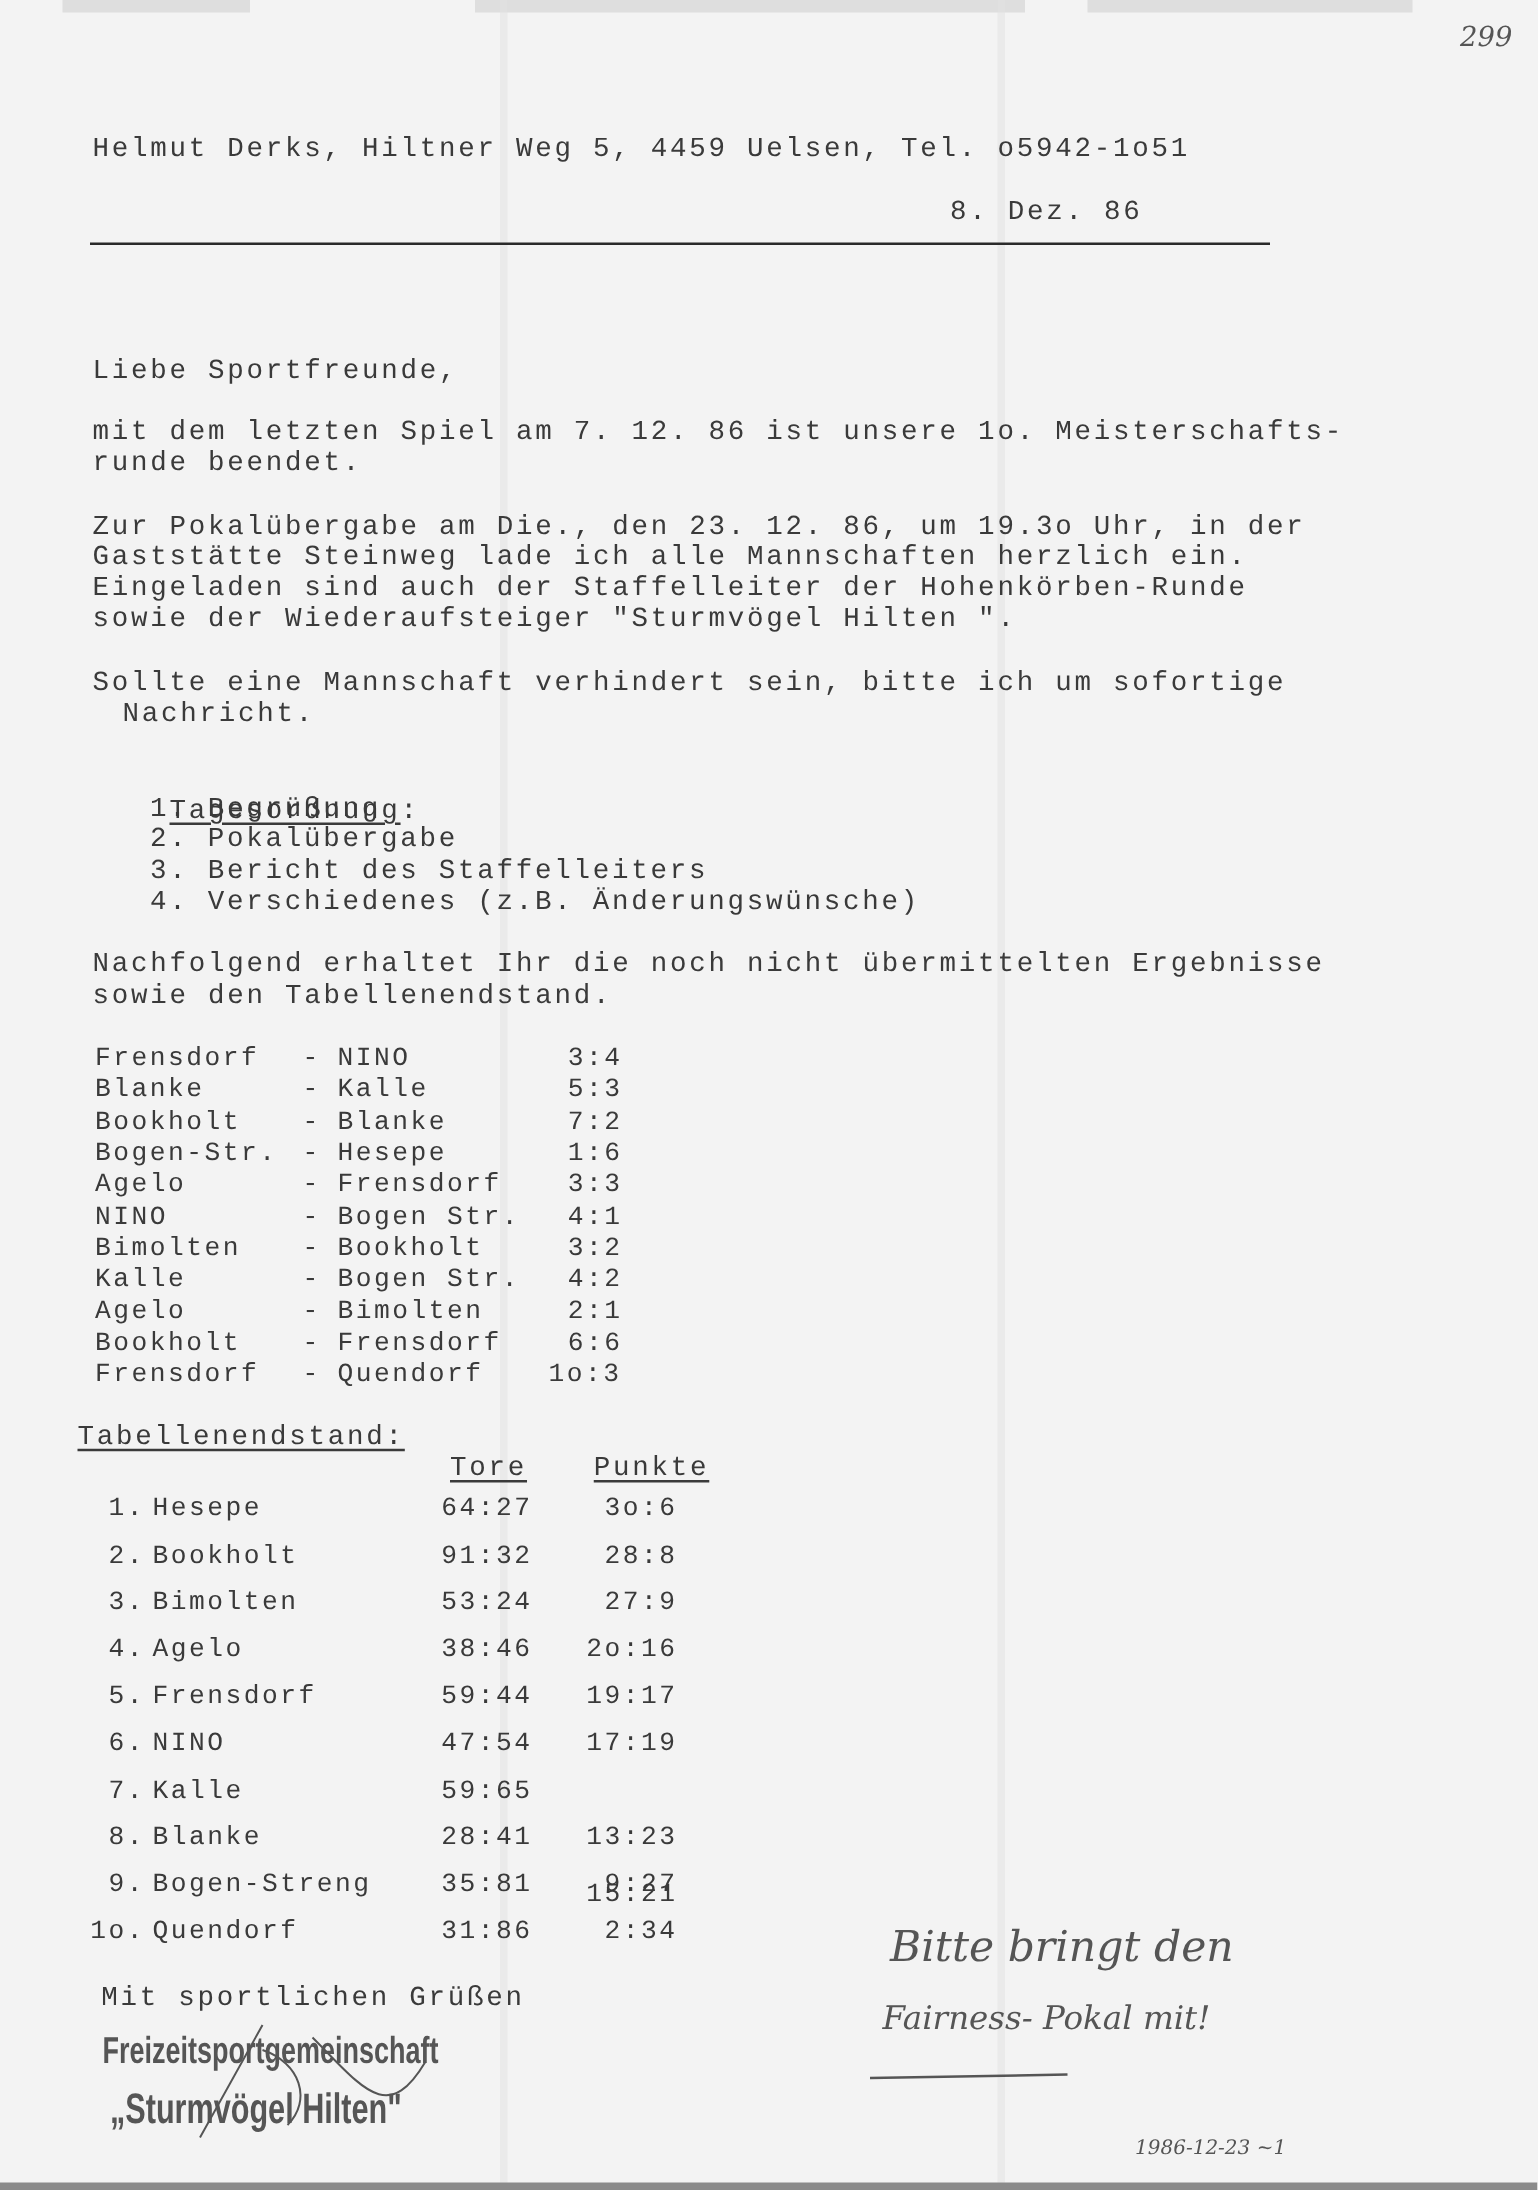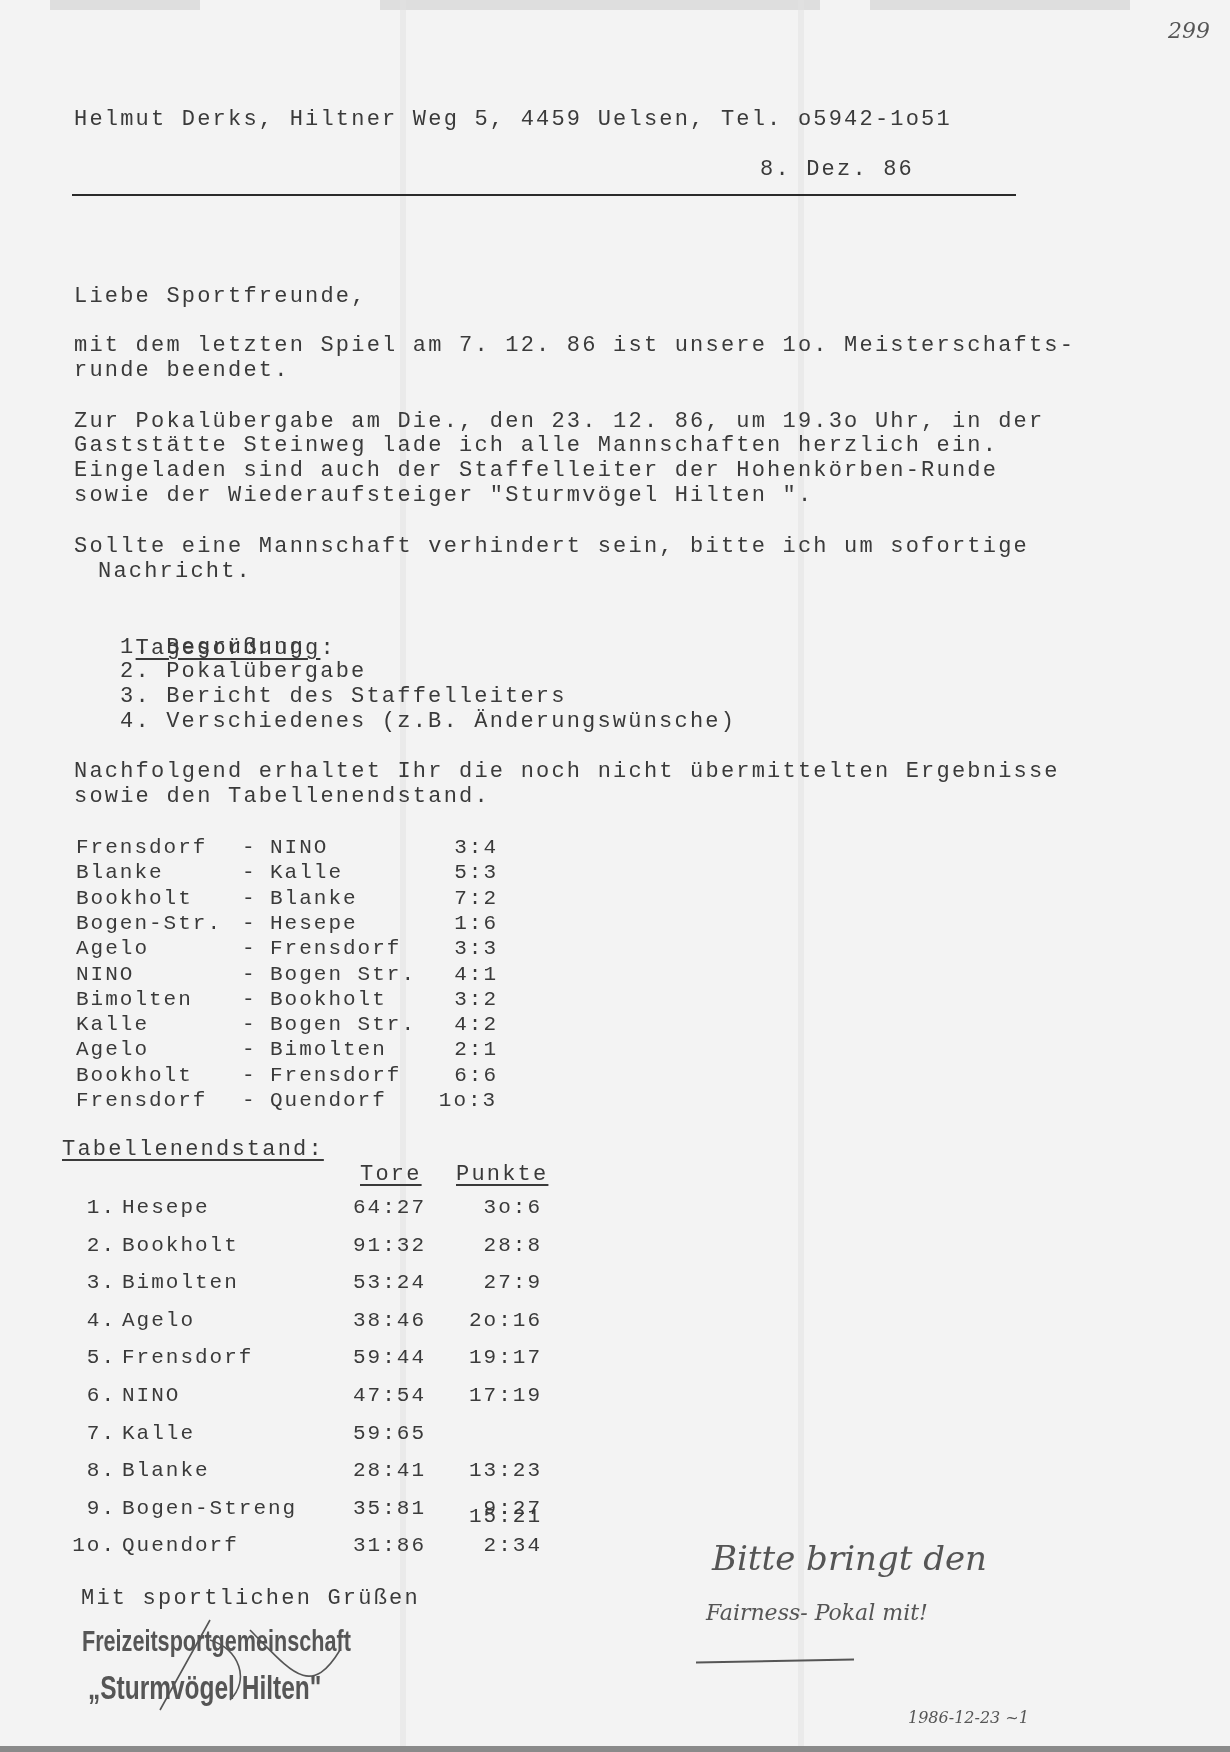--- a/index.html
+++ b/index.html
@@ -99,21 +99,21 @@
     <div class="row" style="left:270px;top:1063.7px">Frensdorf</div>
     <div class="row" style="left:438px;top:1063.7px;width:60px;text-align:right">6:6</div>
     <div class="row" style="left:76px;top:1089px">Frensdorf</div>
     <div class="row" style="left:242px;top:1089px">-</div>
     <div class="row" style="left:270px;top:1089px">Quendorf</div>
     <div class="row" style="left:438px;top:1089px;width:60px;text-align:center">1o:3</div>
   </div>
 
 <div class="abs tw-lg u" style="left:62px;top:1137px;">Tabellenendstand:</div>
 <div class="abs tw-lg u" style="left:360px;top:1162px;">Tore</div>
-<div class="abs tw-lg u" style="left:456px;top:1162px;">Punkte</div>
+<div class="abs tw-lg u" style="left:475px;top:1162px;">Punkte</div>
 <div id="standings">
     <div class="row" style="left:64px;top:1196px;width:52px;text-align:right">1.</div>
     <div class="row" style="left:122px;top:1196px">Hesepe</div>
     <div class="row" style="left:346px;top:1196px;width:80px;text-align:right">64:27</div>
     <div class="row" style="left:450px;top:1196px;width:92px;text-align:right">3o:6</div>
     <div class="row" style="left:64px;top:1233.6px;width:52px;text-align:right">2.</div>
     <div class="row" style="left:122px;top:1233.6px">Bookholt</div>
     <div class="row" style="left:346px;top:1233.6px;width:80px;text-align:right">91:32</div>
     <div class="row" style="left:450px;top:1233.6px;width:92px;text-align:right">28:8</div>
     <div class="row" style="left:64px;top:1271.2px;width:52px;text-align:right">3.</div>
@@ -155,19 +155,19 @@
 <div>
   <div class="abs stamp" style="left:82px;top:1624px;font-size:30px;">Freizeitsportgemeinschaft</div>
   <div class="abs stamp" style="left:88px;top:1668px;font-size:34px;">„Sturmvögel Hilten"</div>
   <svg class="abs" style="left:150px;top:1610px;" width="220" height="110">
     <path d="M10 100 L60 10 M60 30 C 90 40, 100 70, 80 90 M100 20 C 140 60, 160 90, 190 40" stroke="#555" stroke-width="1.6" fill="none"></path>
   </svg>
 </div>
 
 <div>
   <div class="abs hand" style="left:712px;top:1538px;font-size:34px;">Bitte bringt den</div>
-  <div class="abs hand" style="left:706px;top:1600px;font-size:22px;">Fairness- Pokal mit!</div>
+  <div class="abs hand" style="left:706px;top:1600px;font-size:26px;">Fairness- Pokal mit!</div>
   <div class="rule" style="left:696px;top:1660px;width:158px;height:2px;background:#555;transform:rotate(-1deg);"></div>
 </div>
 
 <div class="abs hand" style="left:908px;top:1708px;font-size:16px;">1986-12-23 ~1</div>
 
 <div class="rule" style="left:0;top:1746px;width:1230px;height:6px;background:#8a8a8a;"></div>
 
 </body></html>

